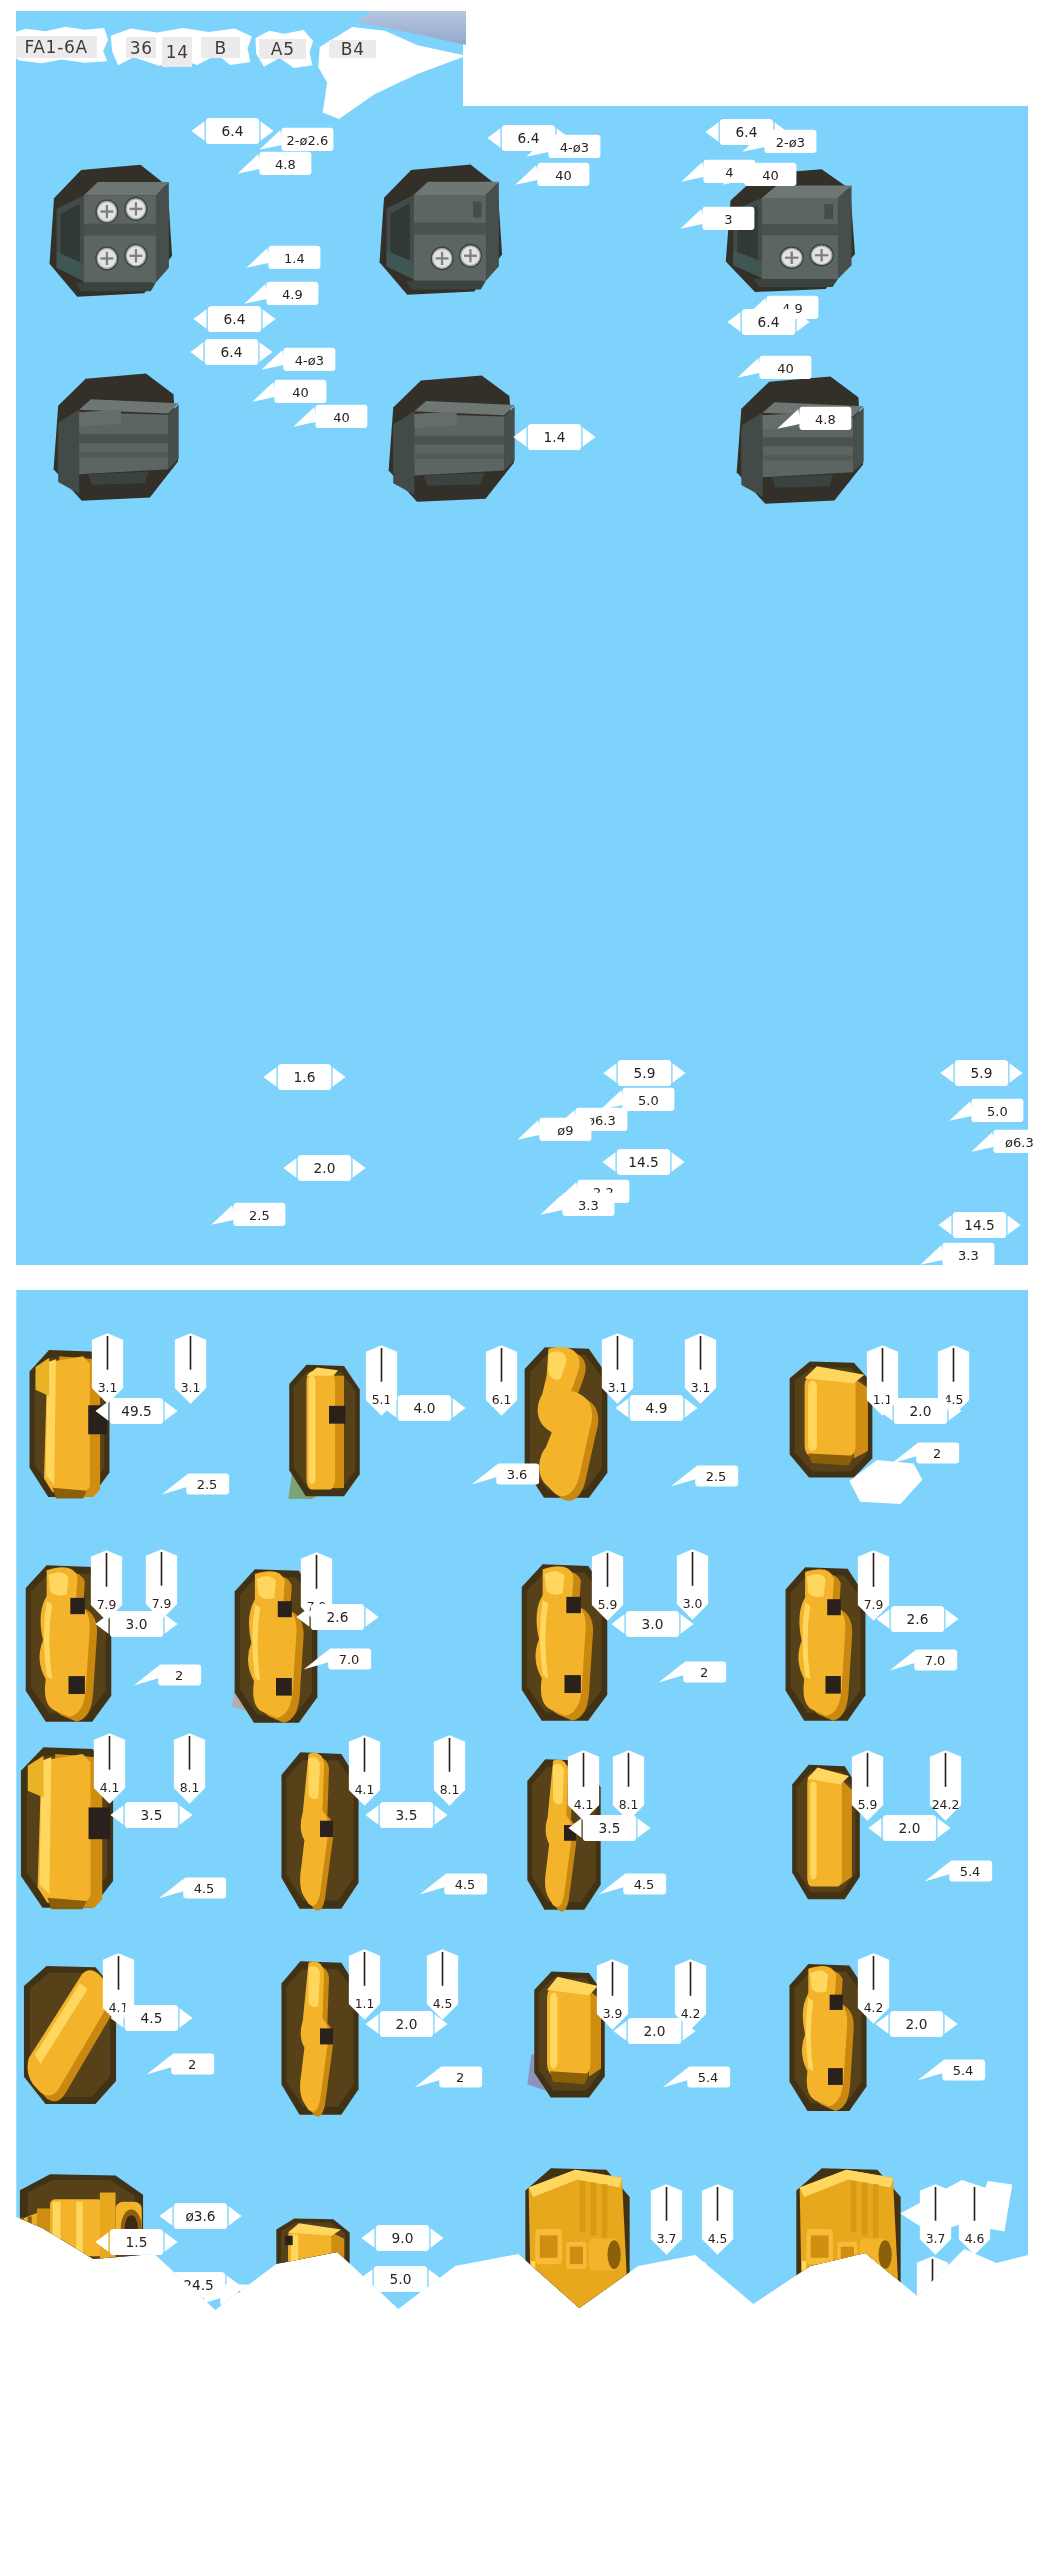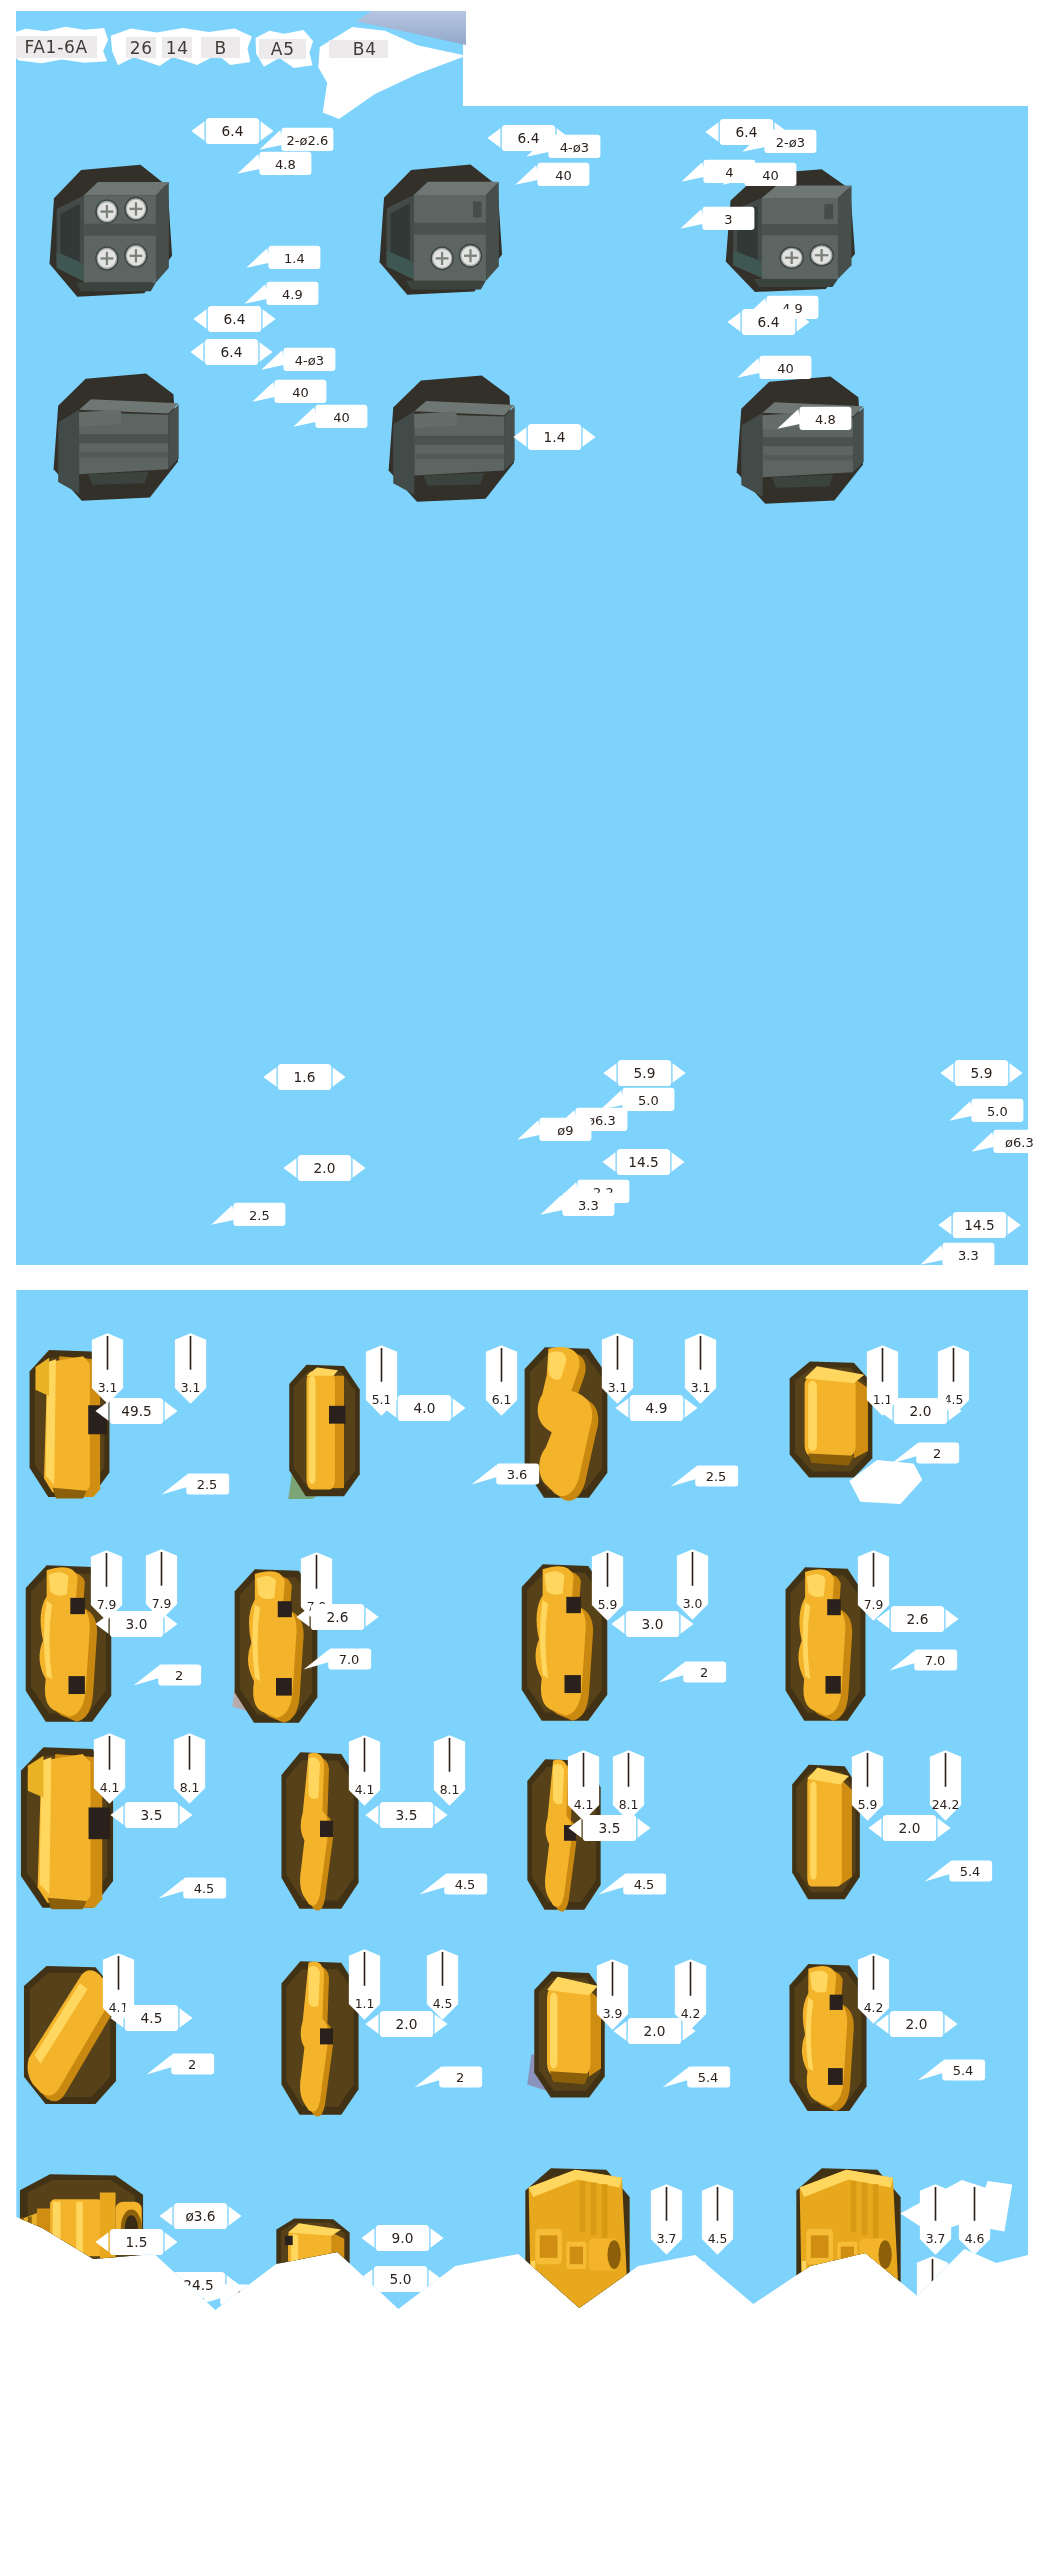--- a/index.html
+++ b/index.html
@@ -26,24 +26,24 @@
   .c3{left:238px;top:19px;width:60px;height:38px;
     clip-path:polygon(2% 21%,25% 2%,50% 10%,82% 0,98% 29%,92% 60%,97% 93%,66% 100%,
       42% 74%,16% 97%,3% 62%);}
   .c4{left:302px;top:15px;width:148px;height:96px;
     clip-path:polygon(1% 22%,23% 1%,45% 5%,67% 20%,100% 31%,67% 50%,38% 71%,14% 97%,
       3% 90%,6% 59%,0 43%);}
   .tab{position:absolute;background:#eceaea;display:flex;align-items:center;
     justify-content:center;color:#3f3b38;font-size:17px;letter-spacing:0.7px;}
   .t0{left:-0.7px;top:25px;width:81px;height:22px;}
   .t1{left:110px;top:26px;width:30px;height:21px;}
-  .t2{left:146px;top:26px;width:30px;height:21px;text-align:right;}
+  .t2{left:146px;top:26px;width:30px;height:30px;text-align:right;}
   .t3{left:185px;top:26px;width:39px;height:21px;}
   .t4{left:243px;top:28px;width:47px;height:19.6px;}
-  .t5{left:313px;top:29px;width:47px;height:18.3px;padding-left:12px;}
+  .t5{left:313px;top:29px;width:47px;height:18.3px;}
   .mach,.part,.co{position:absolute;}
   .mach svg,.part svg{display:block;width:100%;height:100%;}
   .patch{position:absolute;opacity:.8;}
   .patch.green{background:#7a9a55;clip-path:polygon(0 100%,10% 20%,80% 0,100% 70%,60% 100%);}
   .patch.pink{background:#c7a097;clip-path:polygon(20% 0,100% 15%,90% 100%,0 85%);}
   .patch.purple{background:#8f82aa;clip-path:polygon(15% 0,100% 20%,85% 100%,0 80%);}
   .flag{position:absolute;background:#fff;}
   .flag1{clip-path:polygon(0 48%,38% 0,88% 8%,100% 45%,70% 100%,15% 95%);}
   .flag2{clip-path:polygon(0 60%,55% 0,76% 14%,78% 2%,100% 8%,93% 92%,55% 78%,28% 96%);}
 </style>
@@ -56,21 +56,21 @@
     <div class="notch"></div>
     <div class="cloud c1"></div>
     <div class="cloud c2"></div>
     <div class="cloud c3"></div>
     <div class="cloud c4"></div>
     <div class="fold"></div>
     <div class="tab t0">
         <span>FA1-6A</span>
       </div>
     <div class="tab t1">
-        <span>26</span>
+        <span>36</span>
       </div>
     <div class="tab t2">
         <span>14</span>
       </div>
     <div class="tab t3">
         <span>B</span>
       </div>
     <div class="tab t4">
         <span>A5</span>
       </div>

